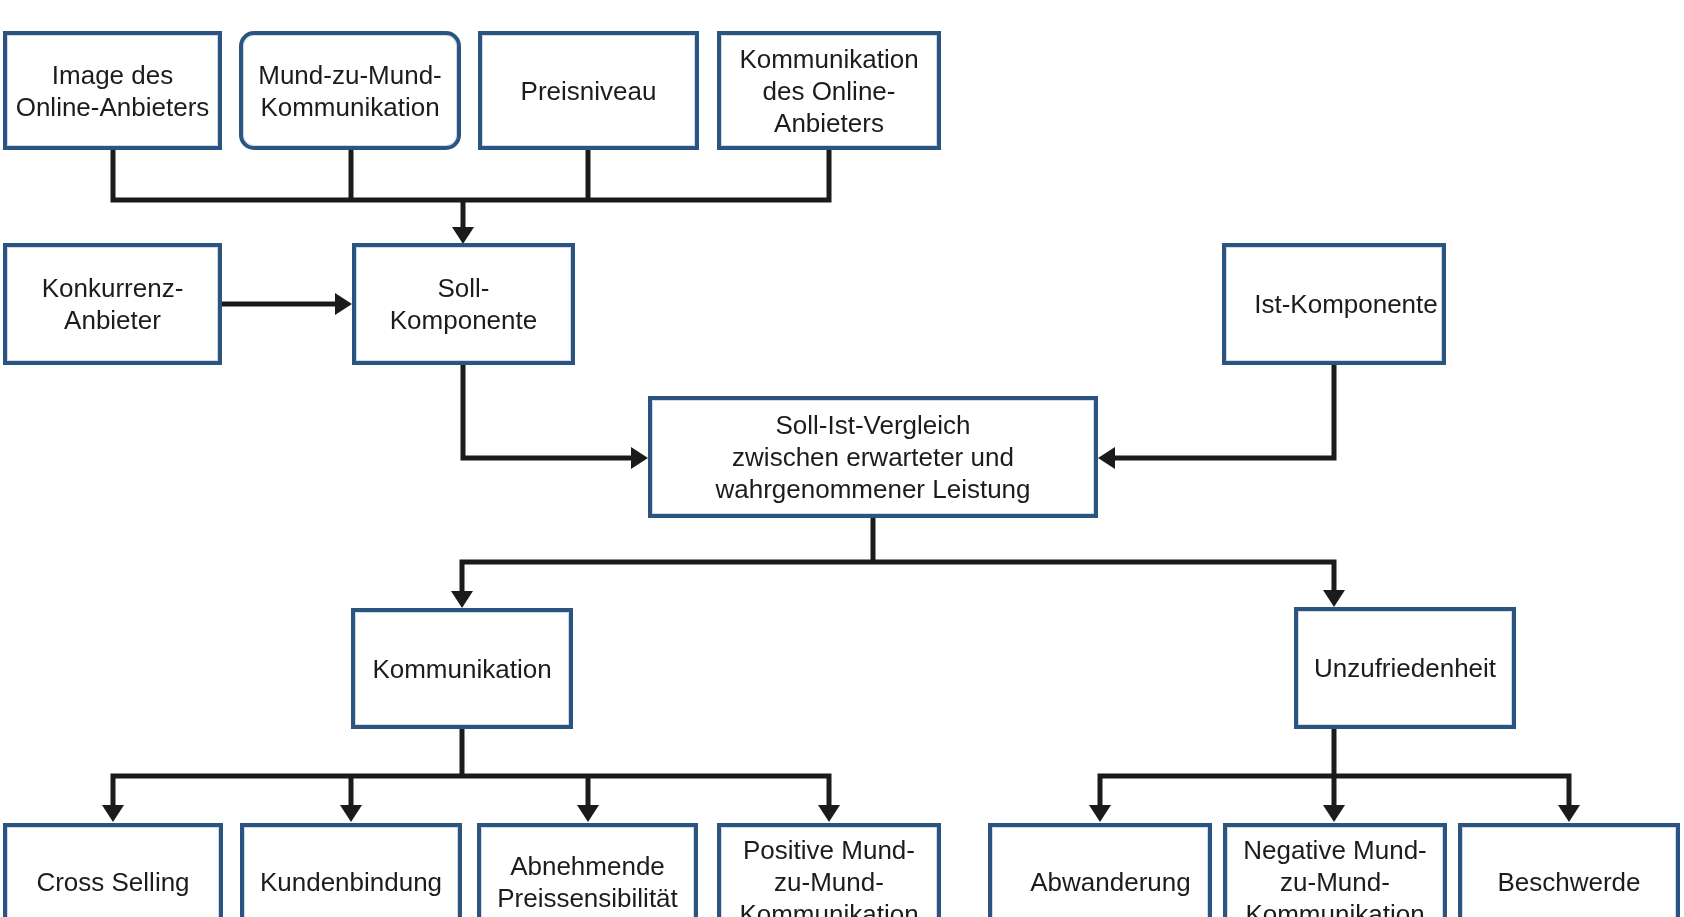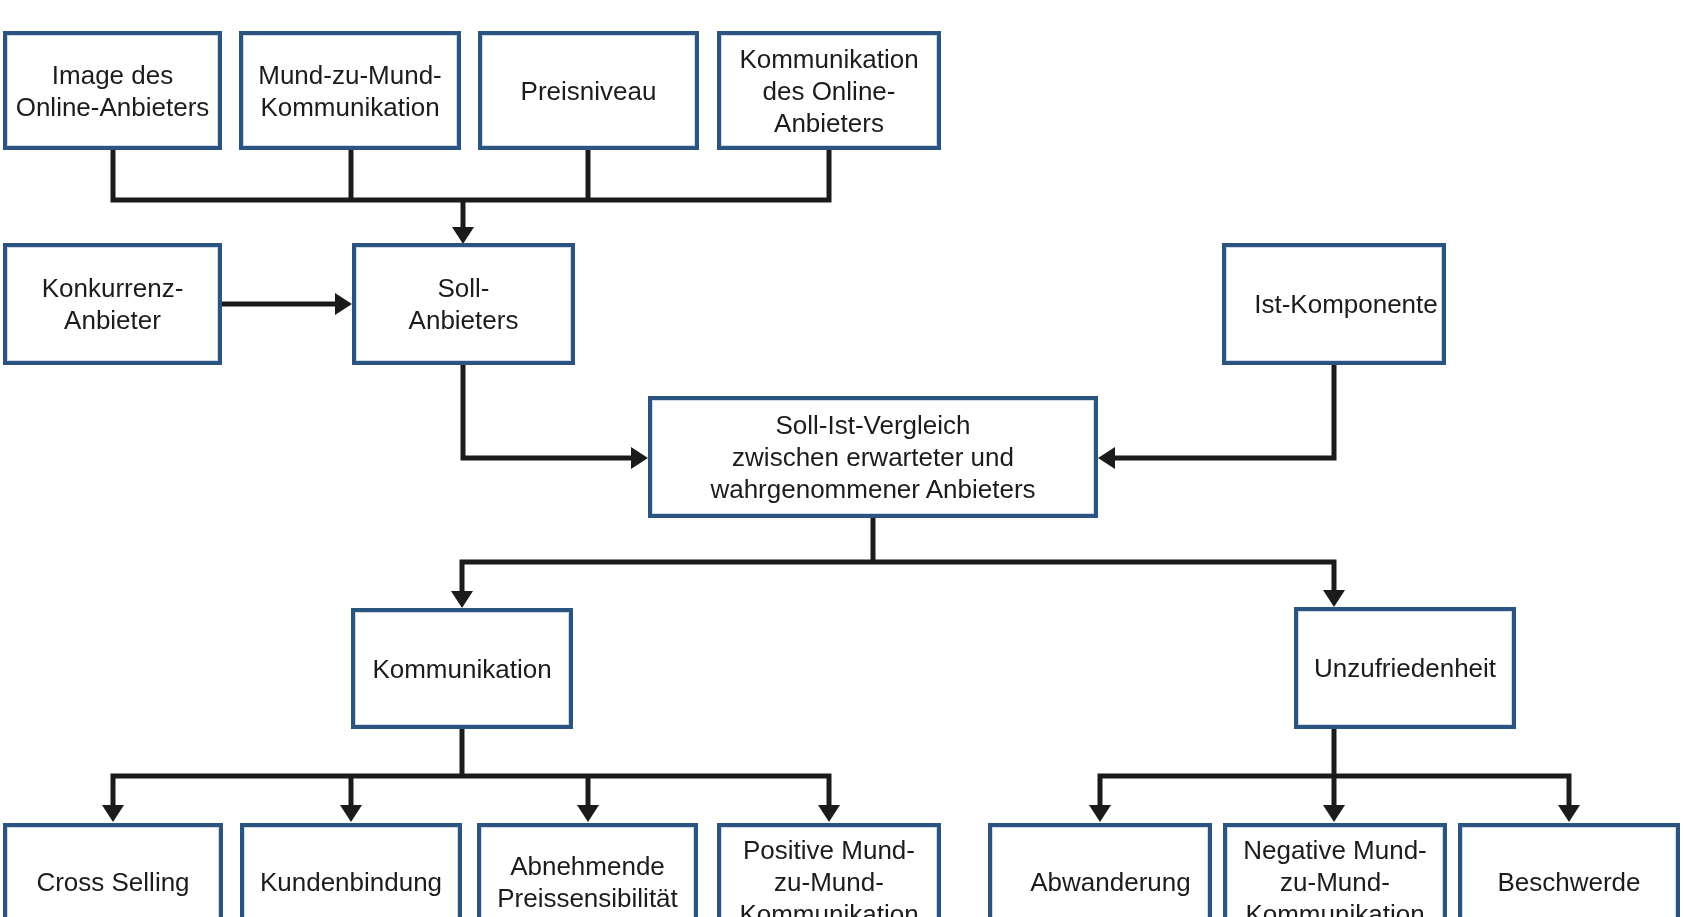--- a/index.html
+++ b/index.html
@@ -89,49 +89,49 @@
       <polygon points="1089,777 1111,777 1100,794"></polygon>
       <polygon points="1323,777 1345,777 1334,794"></polygon>
       <polygon points="1558,777 1580,777 1569,794"></polygon>
     </g>
   </svg>
 
   <div class="node" style="left:3px;top:3px;width:219px;height:119px;">
     <span>Image des
 Online-Anbieters</span>
   </div>
-  <div class="node" style="left:239px;top:3px;width:222px;height:119px;">
+  <div class="node" style="left:239px;top:3px;width:222px;height:119px;border-radius:15px;">
     <span>Mund-zu-Mund-
 Kommunikation</span>
   </div>
   <div class="node" style="left:478px;top:3px;width:221px;height:119px;">
     <span>Preisniveau</span>
   </div>
   <div class="node" style="left:717px;top:3px;width:224px;height:119px;">
     <span>Kommunikation
 des Online-
 Anbieters</span>
   </div>
 
   <div class="node" style="left:3px;top:215px;width:219px;height:122px;">
     <span>Konkurrenz-
 Anbieter</span>
   </div>
   <div class="node" style="left:352px;top:215px;width:223px;height:122px;">
     <span>Soll-
-Anbieters</span>
+Komponente</span>
   </div>
   <div class="node" style="left:1222px;top:215px;width:224px;height:122px;padding-left:28px;">
     <span>Ist-Komponente</span>
   </div>
 
   <div class="node" style="left:648px;top:368px;width:450px;height:122px;">
     <span>Soll-Ist-Vergleich
 zwischen erwarteter und
-wahrgenommener Anbieters</span>
+wahrgenommener Leistung</span>
   </div>
 
   <div class="node" style="left:351px;top:580px;width:222px;height:121px;">
     <span>Kommunikation</span>
   </div>
   <div class="node" style="left:1294px;top:579px;width:222px;height:122px;">
     <span>Unzufriedenheit</span>
   </div>
 
   <div class="node" style="left:3px;top:795px;width:220px;height:117px;">

